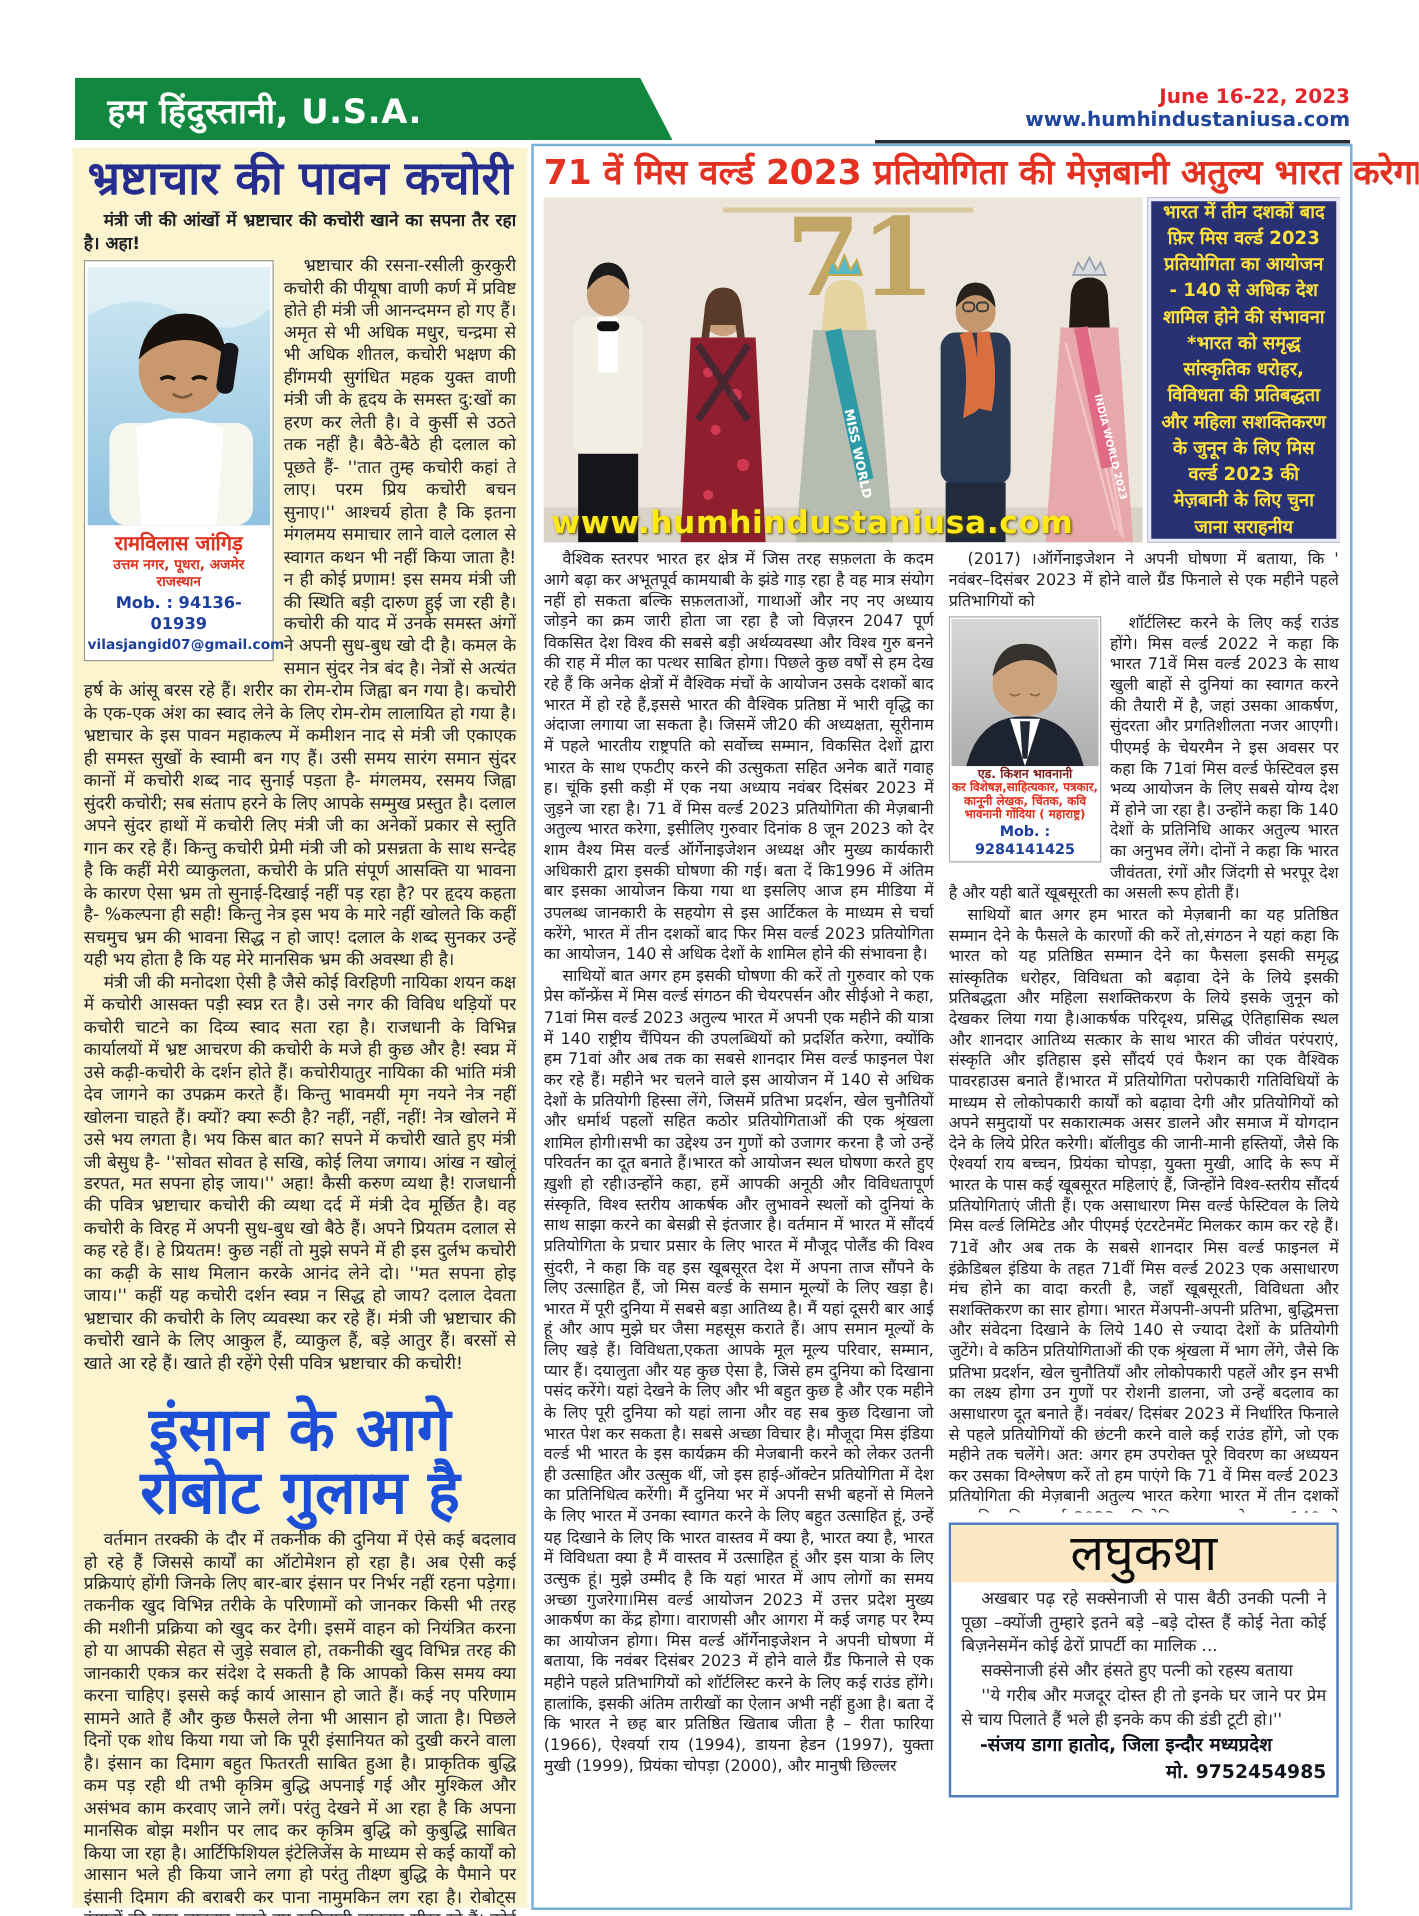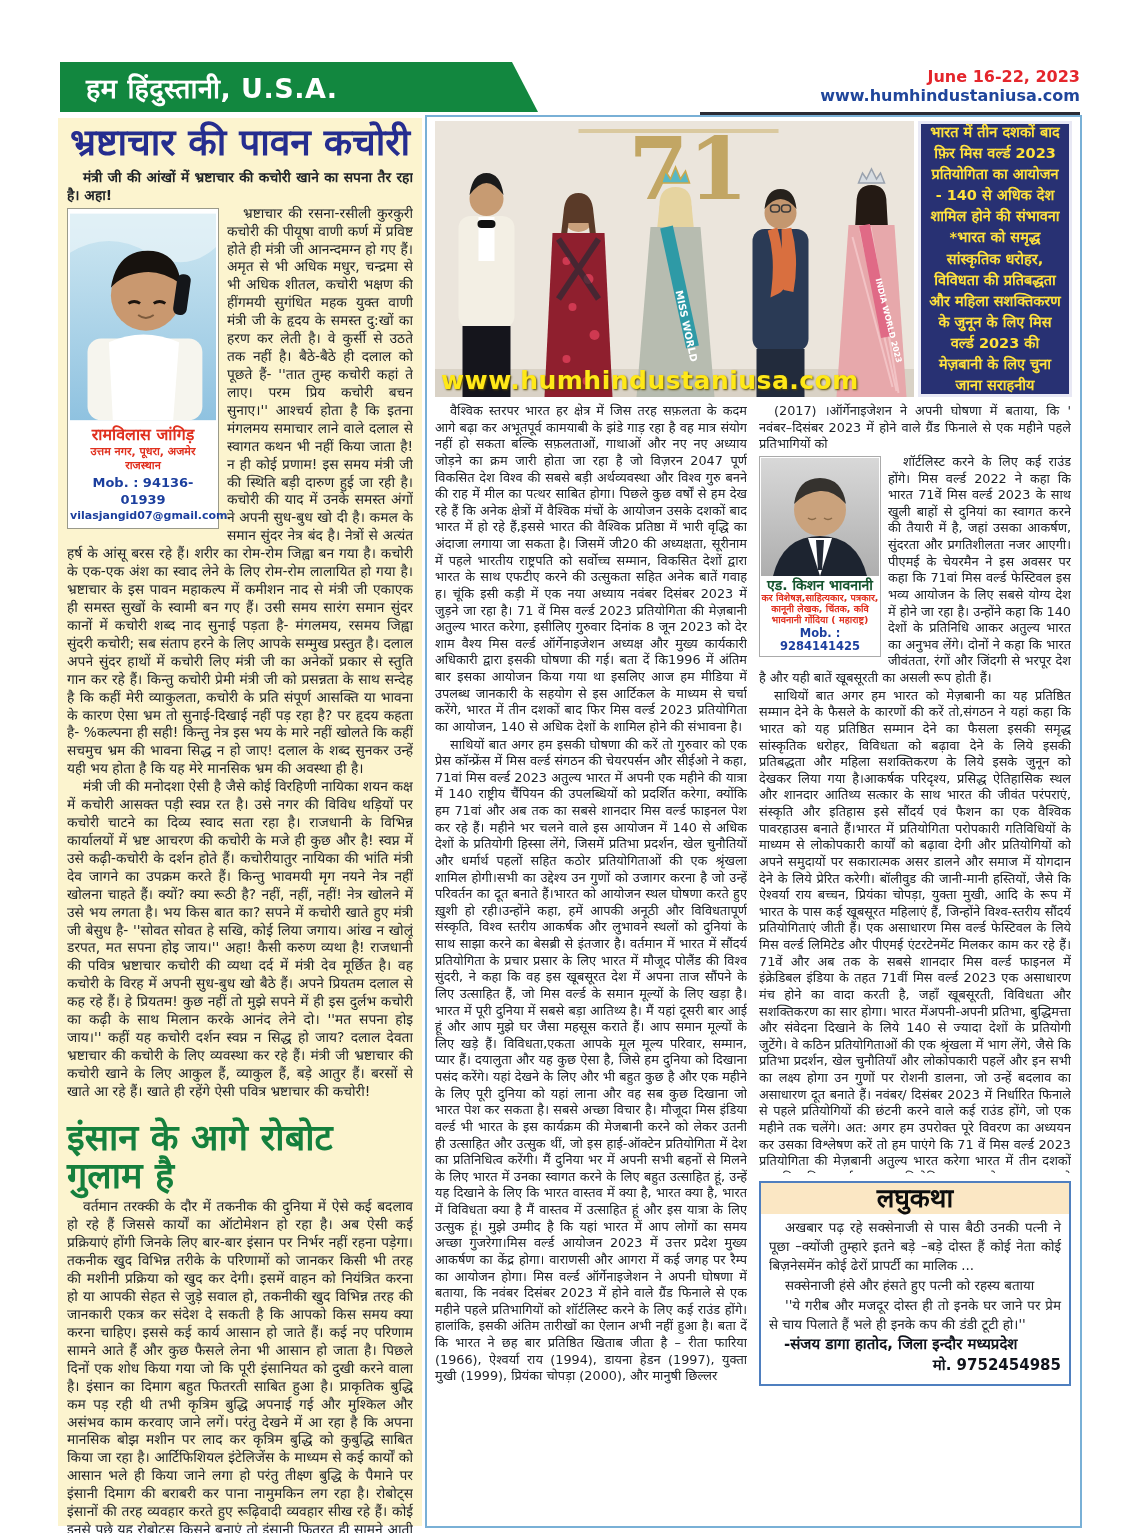--- a/index.html
+++ b/index.html
@@ -15,21 +15,21 @@
   .hdr-green span{color:#fff;font-weight:800;font-size:27px;padding-left:26px;letter-spacing:.5px;}
   .hdr-right{position:absolute;left:700px;top:60px;width:380px;height:52px;border-bottom:3px solid #2a2a33;
     text-align:right;display:flex;flex-direction:column;justify-content:center;}
   .hdr-date{color:#e4262c;font-weight:800;font-size:16px;line-height:1.2;}
   .hdr-url{color:#20469b;font-weight:800;font-size:16px;line-height:1.2;}
 
   
   .left-col{position:absolute;left:58px;top:118px;width:364px;height:1408px;background:#fcf4cf;
     padding:4px 9px;box-sizing:border-box;}
   .t-blue{margin:2px 0 6px;color:#252d8f;font-size:37px;line-height:1.05;text-align:center;font-weight:800;}
-  .t-red{margin:8px 0 4px;color:#15803d;font-size:36px;line-height:1.05;text-align:left;font-weight:800;}
+  .t-red{margin:8px 0 4px;color:#1d4ed8;font-size:48px;line-height:1.05;text-align:center;font-weight:800;}
   .a-body{font-size:13.8px;line-height:1.3;color:#1d2126;text-align:justify;}
   .a-body p,.para{margin:0;text-indent:16px;}
   .a1-clip{height:942px;overflow:hidden;}
   .a2-clip{height:428px;overflow:hidden;}
   .lead{font-weight:700;}
   .photo-frame{float:left;width:152px;margin:3px 8px 3px 0;background:#fff;border:1px solid #9a9a8a;padding:2px;box-sizing:border-box;}
   .photo1{width:100%;height:212px;display:block;}
   .cap1{text-align:center;padding:2px 0 3px;}
   .cap1-name{color:#e0301e;font-weight:800;font-size:16px;}
   .cap1-line{color:#e0301e;font-weight:700;font-size:11px;line-height:1.25;}
@@ -49,28 +49,28 @@
   .hl-panel p{margin:0;padding:4px 6px;color:#ffe23e;font-weight:800;font-size:14.5px;line-height:1.45;text-align:center;}
 
   .cols{display:flex;gap:12px;margin-top:6px;}
   .mcol{width:312px;flex:0 0 312px;font-size:12.8px;line-height:1.3;color:#20242a;text-align:justify;}
   .col1-clip{height:1086px;overflow:hidden;}
   .col2-clip{height:770px;overflow:hidden;}
   .mcol p{margin:0 0 1px;text-indent:15px;}
   .portrait-box{float:left;width:122px;margin:2px 7px 3px 0;border:1px solid #aaa;background:#fff;padding:1px;box-sizing:border-box;}
   .portrait-img{width:100%;height:118px;display:block;}
   .cap2{text-align:center;line-height:1.15;padding:1px 0 2px;}
-  .cap2-name{color:#14532d;font-weight:800;font-size:14px;}
+  .cap2-name{color:#7f1d1d;font-weight:800;font-size:10px;}
   .cap2-line{color:#e0301e;font-weight:700;font-size:9.5px;}
   .cap2-mob{color:#1c3f9e;font-weight:800;font-size:11.5px;margin-top:1px;}
 
   
   .laghu{clear:both;margin-top:8px;border:2px solid #4f7fbf;background:#fff;padding:0 8px 8px;}
   .laghu-band{background:#fbe7c4;margin:0 -8px;padding:2px 0;}
-  .laghu-band h2{margin:0;text-align:center;font-size:26px;font-weight:700;color:#0d0d0d;line-height:1.05;}
+  .laghu-band h2{margin:0;text-align:center;font-size:40px;font-weight:400;color:#0d0d0d;line-height:1.05;}
   .laghu-body{font-size:13.4px;line-height:1.42;color:#20242a;text-align:justify;margin-top:4px;}
   .laghu-body .para{text-indent:16px;}
   .lk-byline{margin:2px 0 0;text-align:left;font-weight:800;font-size:15px;color:#10141c;}
   .lk-phone{margin:0;text-align:right;font-weight:800;font-size:15px;color:#10141c;}
 </style>
 </head>
 <body>
 
 <div class="page">
 
@@ -121,20 +121,21 @@
     <h2 class="t-red">इंसान के आगे रोबोट गुलाम है</h2>
     <div class="a-body a2-clip">
       <div>
           <p class="para">वर्तमान तरक्की के दौर में तकनीक की दुनिया में ऐसे कई बदलाव हो रहे हैं जिससे कार्यों का ऑटोमेशन हो रहा है। अब ऐसी कई प्रक्रियाएं होंगी जिनके लिए बार-बार इंसान पर निर्भर नहीं रहना पड़ेगा। तकनीक खुद विभिन्न तरीके के परिणामों को जानकर किसी भी तरह की मशीनी प्रक्रिया को खुद कर देगी। इसमें वाहन को नियंत्रित करना हो या आपकी सेहत से जुड़े सवाल हो, तकनीकी खुद विभिन्न तरह की जानकारी एकत्र कर संदेश दे सकती है कि आपको किस समय क्या करना चाहिए। इससे कई कार्य आसान हो जाते हैं। कई नए परिणाम सामने आते हैं और कुछ फैसले लेना भी आसान हो जाता है। पिछले दिनों एक शोध किया गया जो कि पूरी इंसानियत को दुखी करने वाला है। इंसान का दिमाग बहुत फितरती साबित हुआ है। प्राकृतिक बुद्धि कम पड़ रही थी तभी कृत्रिम बुद्धि अपनाई गई और मुश्किल और असंभव काम करवाए जाने लगें। परंतु देखने में आ रहा है कि अपना मानसिक बोझ मशीन पर लाद कर कृत्रिम बुद्धि को कुबुद्धि साबित किया जा रहा है। आर्टिफिशियल इंटेलिजेंस के माध्यम से कई कार्यों को आसान भले ही किया जाने लगा हो परंतु तीक्ष्ण बुद्धि के पैमाने पर इंसानी दिमाग की बराबरी कर पाना नामुमकिन लग रहा है। रोबोट्स इंसानों की तरह व्यवहार करते हुए रूढ़िवादी व्यवहार सीख रहे हैं। कोई इनसे पूछे यह रोबोट्स किसने बनाएं तो इंसानी फितरत ही सामने आती है। सही-गलत, अच्छे-बुरे का फैसला करना और उस पर अमल करते हुए कोई भी कार्य संपादित करना मशीनी मानव के लिए सरल काम नहीं है। मनुष्य अपने हितों की रक्षा करते हुए इन रोबोट्स को इस तरह से तैयार करता है कि वे चिन्हित और इंगित किए जाने वाले कार्यों को ही निर्देशानुसार संपन्न करें फिर चाहे इसमें किसी का स्वार्थ सिद्ध हो रहा हो या भौतिक और बौद्धिक पैमाने पर खरा ना भी उतर रहा हो, इसकी परवाह नहीं। इंसान भले ही समझदार हो लेकिन वह उतावला होता है। वह चाह रहा है कि इस मशीनी मानव में अपने जैसी ही व्यावहारिक आदतों से रोपित किया जाए। फिर बाद में इच्छित परिणाम प्राप्त न होने पर वह बात गलत है कि इसका दोष खराब न्यूट्रल नेटवर्क को दिया जाता है। विकास पथ पर भागते अस्त व्यस्त होते जा रहे रोबोटिक इंसान ने स्त्री पुरुष में भेदभाव करना, लोगों को रंगभेद के आधार पर चयनित करना जैसी कई गलतियां की है। आवाज की सेंसिंग सिस्टम में पुरुषों व महिलाओं की फ्रीक्वेंसी का अंतर होने के कारण कुछ परिणाम प्रभावित हो जाते हैं। वहीं त्वचा के रंग गोरे, काले, सांवले आदि रंग बदलाव के कारण भी उचित परिणाम नहीं मिल पाते। ना जाने क्यों रोबोट इस्तेमाल किए जाने पर पुरुषों को ज्यादा ताकतवर समझ रहा है और स्त्री को कम। पुरुषों को वेटेज अधिक मिलने का कारण कुछ भी हो सकता है, परंतु हमारे यहां तो इंसान जाति, क्षेत्र, धर्म, आर्थिक ऊंच-नीच एवं शिक्षा के उच्च और निम्न स्तर पर बैठा हुआ है। फिर यहां रोबोट जैसी मशीनें किस तरह अपनी साख जमा पाएंगी और हमारे देश की मनस्थिति को समझते हुए स्थापित चुनौतियों से निपट कर अपने आपको निष्पक्ष, निर्विवाद साबित कर पाएंगे। घूम-फिर कर देखें तो जिंदगी का यह सच सामने आता है कि पैसा कुछ भी करवा सकता है। अच्छा इलाज खूबसूरत बीवी, मकान-गाड़ी, घुमना-फिरना, खाना-पीना, राजनीति, धर्म आदि आदि ?। किसी पैसे और बुद्धि ने रोबोट को बनाया है, तो भला यह कैसे अपेक्षित हो सकता है कि इस पर कोई भेदभाव का रंग नहीं चढ़ेगा और यह अपनी साफ स्वच्छ उज्जवल छवि से सभी को प्रभावित कर निस्वार्थ कार्योन्मुखी बनेगा।</p>
         </div>
     </div>
 
   </div>
 
   <div class="main-box">
+    <h1 class="mw-title">71 वें मिस वर्ल्ड 2023 प्रतियोगिता की मेज़बानी अतुल्य भारत करेगा</h1>
 
     <div class="photo-strip">
       <div class="group-photo">
         <svg width="100%" height="100%" viewBox="0 0 492 276" preserveAspectRatio="xMidYMid slice">
           <rect width="492" height="276" fill="#ebe5dc"></rect>
           <rect y="248" width="492" height="28" fill="#d9d2c6"></rect>
           <text x="200" y="78" font-size="86" font-weight="bold" fill="#bb9c50" opacity=".85" font-family="DejaVu Serif, serif">71</text>
           <rect x="150" y="8" width="200" height="4" fill="#c9ad62" opacity=".5"></rect>
 
           <g>

